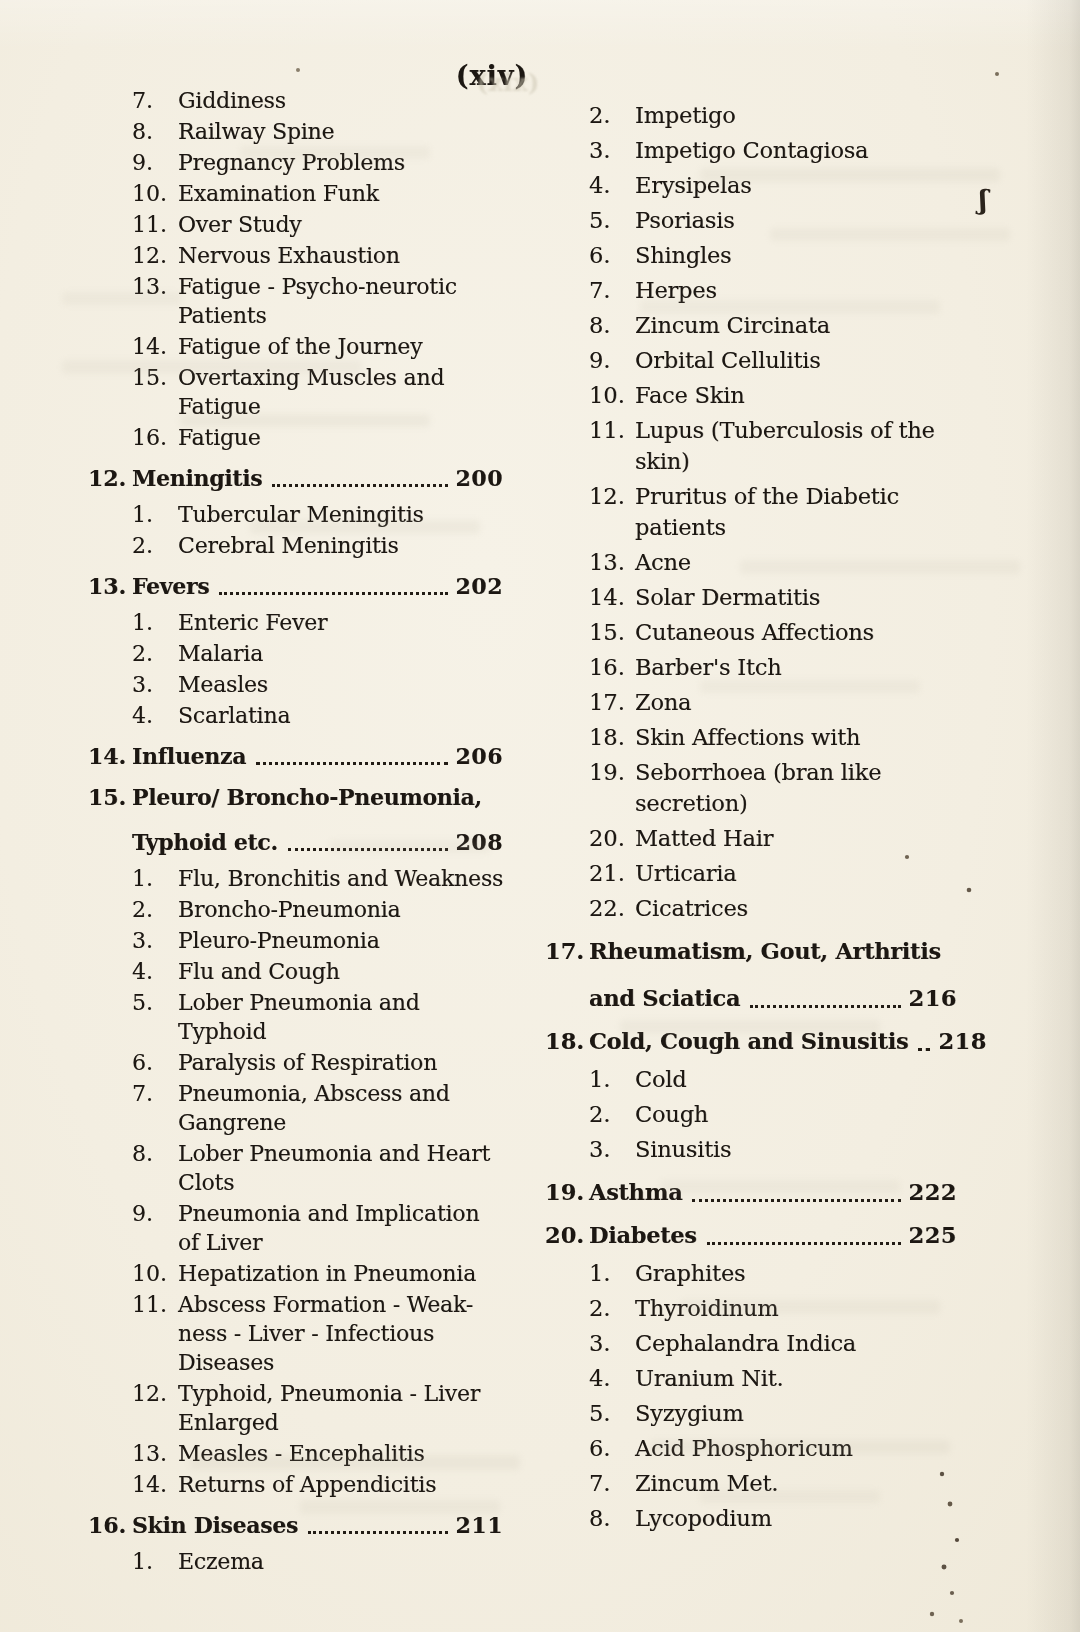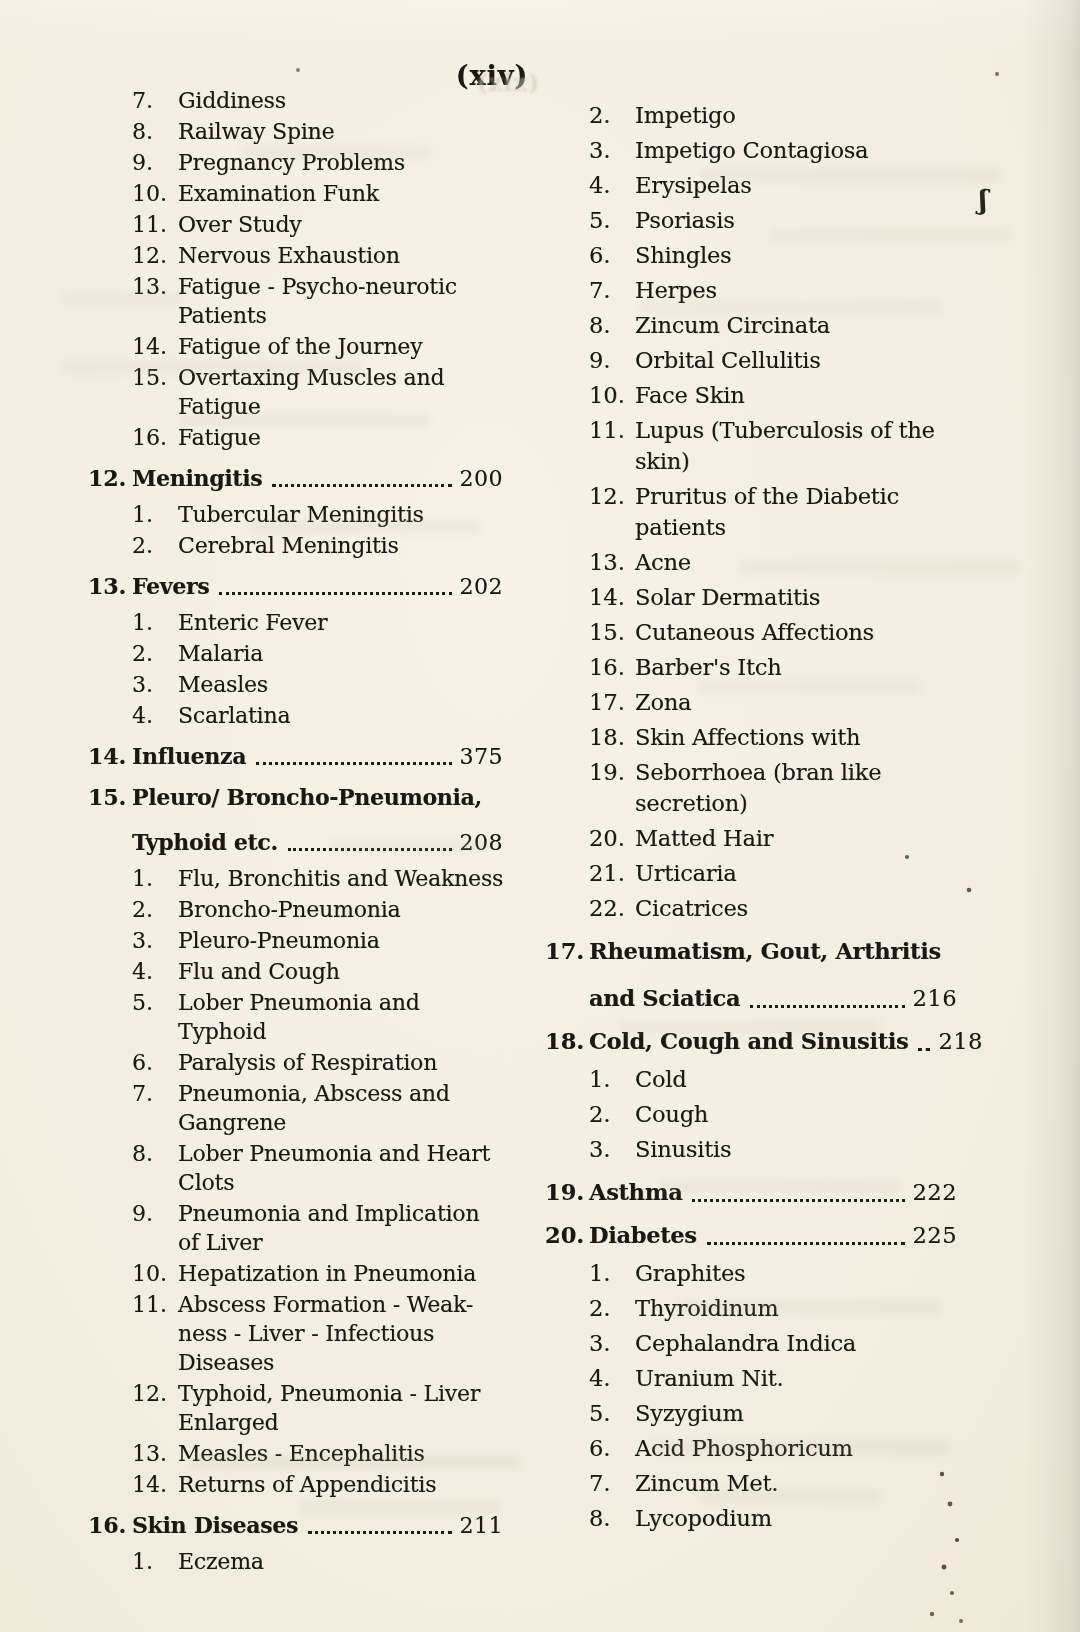--- a/index.html
+++ b/index.html
@@ -35,21 +35,21 @@
   .sub .num{flex:none;margin-left:44px;width:46px;}
   .section .num{flex:none;width:44px;font-weight:700;}
   .section .txt{font-weight:700;letter-spacing:-0.3px;}
   .sub .txt{letter-spacing:-0.2px;}
   .sub .row.cont{padding-left:90px;}
   .section .row.cont{padding-left:44px;margin-top:16px;}
   .leader{
     flex:1 1 auto;min-width:12px;height:1px;align-self:flex-end;
     border-bottom:3.6px dotted #221c15;margin:0 8px 6px 10px;
   }
-  .pagenum{flex:none;font-weight:400;letter-spacing:0.5px;}
+  .pagenum{flex:none;font-weight:700;letter-spacing:0.5px;}
   .ink-mark{
     position:absolute;left:979px;top:184px;font-size:27px;color:#2b241c;
     transform:rotate(6deg);font-weight:700;
   }
   .ghost{position:absolute;background:#b6b09d;border-radius:4px;filter:blur(3px);}
   #specks{
     position:absolute;top:0;left:0;width:2px;height:2px;border-radius:50%;background:transparent;
     box-shadow:
       941px 1473px 0 1.2px #5d5244,
       949px 1503px 0 1.4px #655949,
@@ -187,21 +187,21 @@
       <div class="row">
         <span class="num">4.</span>
         <span class="txt">Scarlatina</span>
       </div>
     </div>
     <div class="item section">
       <div class="row">
         <span class="num">14.</span>
         <span class="txt">Influenza</span>
         <span class="leader"></span>
-        <span class="pagenum">375</span>
+        <span class="pagenum">206</span>
       </div>
     </div>
     <div class="item section">
       <div class="row">
         <span class="num">15.</span>
         <span class="txt">Pleuro/ Broncho-Pneumonia,</span>
       </div>
       <div class="row cont">
         <span class="txt">Typhoid etc.</span>
         <span class="leader"></span>

